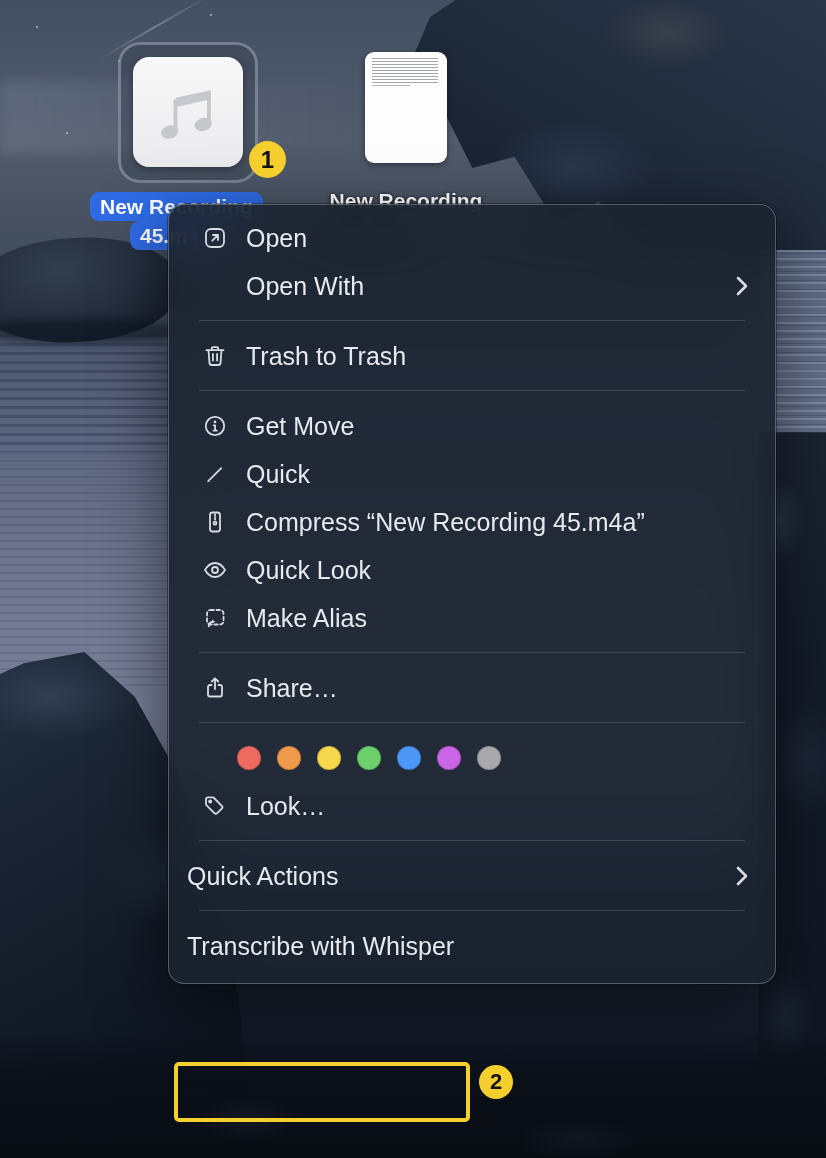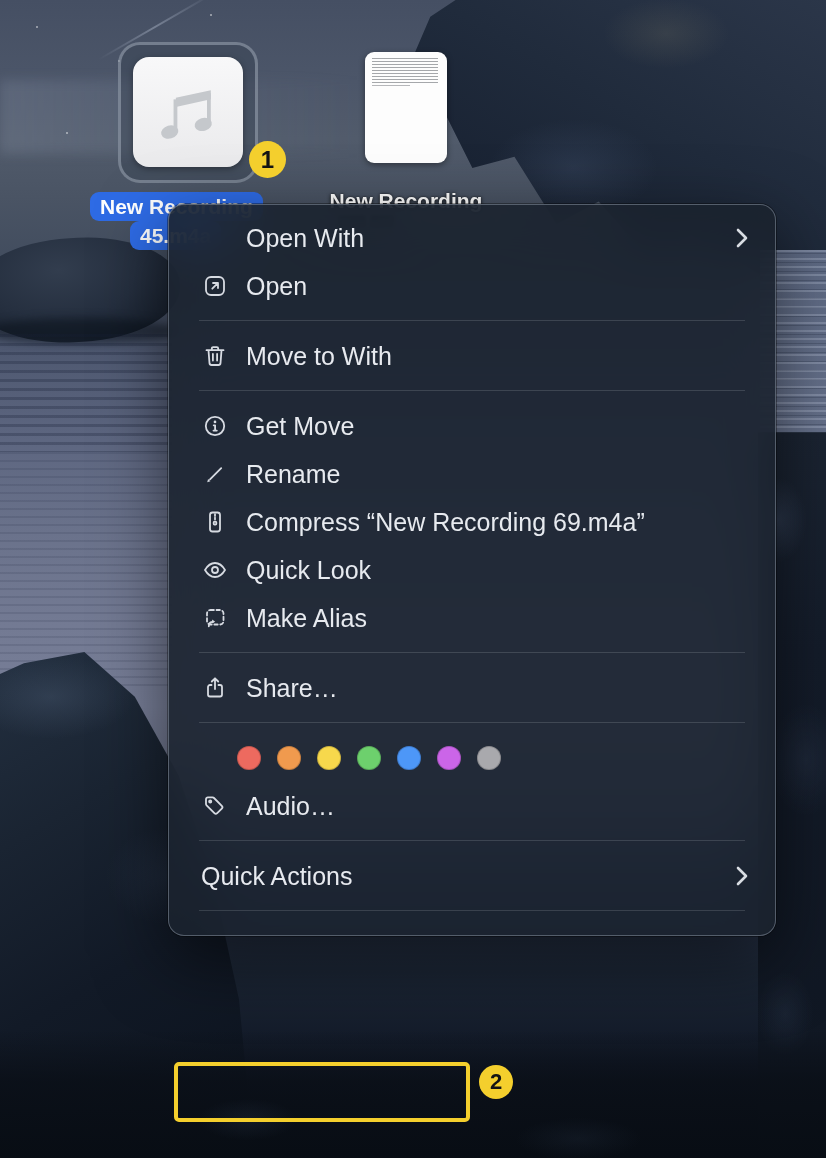--- a/index.html
+++ b/index.html
@@ -91,21 +91,21 @@
 
   
   .menu{left:168px;top:204px;width:608px;border-radius:16px;z-index:10;
      padding:9px 0 13px;box-sizing:border-box;
      background:rgba(27,34,46,.9);
      backdrop-filter:blur(24px) saturate(150%);-webkit-backdrop-filter:blur(24px) saturate(150%);
      border:1px solid rgba(148,158,173,.48);
      box-shadow:0 0 0 1px rgba(0,0,0,.35),0 24px 70px rgba(0,0,0,.55);}
   .mi{height:48px;display:flex;align-items:center;padding:0 26px 0 33px;
      color:#e7eaef;font-size:25px;cursor:default;}
-  .mi.flush{padding-left:32px;}
+  .mi.flush{padding-left:18px;}
   .ic{width:26px;height:26px;margin-right:18px;flex:0 0 26px;display:flex;
      align-items:center;justify-content:center;}
   .ic svg .st{stroke:#d7dbe2;stroke-width:1.8;fill:none;stroke-linecap:round;stroke-linejoin:round;}
   .ic svg .fl{fill:#d7dbe2;stroke:none;}
   .ic svg .occ{fill:#212836;stroke:#d7dbe2;stroke-width:1.8;stroke-linejoin:round;}
   .lbl{white-space:nowrap;overflow:hidden;}
   .chev{margin-left:auto;display:flex;align-items:center;}
   .chev svg{stroke:#d9dde3;stroke-width:2.6;fill:none;stroke-linecap:round;stroke-linejoin:round;}
   .sep{height:1px;margin:10px 30px 11px;background:rgba(226,232,244,.15);}
   .dots-row{height:48px;display:flex;align-items:center;padding-left:68px;gap:16px;}
@@ -166,50 +166,50 @@
     <div class="abs pill pill1" style="background: rgb(46, 107, 229);">New Recording</div>
     <div class="abs pill pill2" style="background: rgb(46, 107, 229);">45.m4a</div>
     <div class="abs doc-label">New Recording</div>
     <div class="abs smudge sm1"></div>
     <div class="abs smudge sm2"></div>
   </div>
 
   <div class="abs menu">
 
     <div class="mi">
+      <span class="ic">
+        <svg width="26" height="26" viewBox="0 0 26 26">
+          <rect class="st" x="4" y="4" width="18" height="18" rx="5"></rect>
+          <path class="st" d="M10.3 15.7 L15.8 10.2 M11 10 H16 V15"></path>
+        </svg>
+      </span>
+      <span class="lbl">Open</span>
+    </div>
+
+    <div class="mi">
       <span class="ic"></span>
       <span class="lbl">Open With</span>
       <span class="chev">
         <svg width="14" height="24" viewBox="0 0 14 24">
             <polyline points="3,4 11,12 3,20"></polyline>
           </svg>
       </span>
     </div>
 
-    <div class="mi">
-      <span class="ic">
-        <svg width="26" height="26" viewBox="0 0 26 26">
-          <rect class="st" x="4" y="4" width="18" height="18" rx="5"></rect>
-          <path class="st" d="M10.3 15.7 L15.8 10.2 M11 10 H16 V15"></path>
-        </svg>
-      </span>
-      <span class="lbl">Open</span>
-    </div>
-
     <div class="sep"></div>
 
     <div class="mi">
       <span class="ic">
         <svg width="26" height="26" viewBox="0 0 26 26">
           <path class="st" d="M4.5 7.2 H21.5 M9.8 7 V5.4 a1.3 1.3 0 0 1 1.3 -1.3 h3.8 a1.3 1.3 0 0 1 1.3 1.3 V7
                    M6.5 7.4 l1 12.8 a2 2 0 0 0 2 1.8 h7 a2 2 0 0 0 2 -1.8 l1 -12.8
                    M10.9 11 v6.5 M15.1 11 v6.5"></path>
         </svg>
       </span>
-      <span class="lbl">Move to With</span>
+      <span class="lbl">Trash to Trash</span>
     </div>
 
     <div class="sep"></div>
 
     <div class="mi">
       <span class="ic">
         <svg width="26" height="26" viewBox="0 0 26 26">
           <circle class="st" cx="13" cy="13" r="9.2"></circle>
           <circle class="fl" cx="13" cy="8.9" r="1.35"></circle>
           <path class="st" d="M11.7 12.3 H13.1 V17.6 M11.5 17.6 H14.8"></path>
@@ -218,32 +218,32 @@
       <span class="lbl">Get Move</span>
     </div>
 
     <div class="mi">
       <span class="ic">
         <svg width="26" height="26" viewBox="0 0 26 26">
           <path class="st" d="M8 18.3 L19.2 7.1"></path>
           <path class="fl" d="M5.2 21.2 l3.2 -0.9 -2.3 -2.3 Z"></path>
         </svg>
       </span>
-      <span class="lbl">Rename</span>
+      <span class="lbl">Quick</span>
     </div>
 
     <div class="mi">
       <span class="ic">
         <svg width="26" height="26" viewBox="0 0 26 26">
           <rect class="st" x="8" y="3.5" width="10" height="19" rx="2.5"></rect>
           <path class="st" d="M13 5.2 V11.4" stroke-dasharray="1.7,1.8"></path>
           <rect class="st" x="11.7" y="12.6" width="2.6" height="3" rx="0.8"></rect>
         </svg>
       </span>
-      <span class="lbl">Compress “New Recording 69.m4a”</span>
+      <span class="lbl">Compress “New Recording 45.m4a”</span>
     </div>
 
 
     <div class="mi">
       <span class="ic">
         <svg width="26" height="26" viewBox="0 0 26 26">
           <path class="st" d="M3 13 C5.8 8.2 9.2 6 13 6 s7.2 2.2 10 7 c-2.8 4.8 -6.2 7 -10 7 s-7.2 -2.2 -10 -7 Z"></path>
           <circle class="st" cx="13" cy="13" r="3"></circle>
         </svg>
       </span>
@@ -286,37 +286,40 @@
       <span class="dot" style="background: rgb(169, 169, 173);"></span>
     </div>
 
     <div class="mi">
       <span class="ic">
         <svg width="26" height="26" viewBox="0 0 26 26">
           <path class="st" d="M4 6.2 V11 a2 2 0 0 0 .6 1.4 l7.8 7.8 a2 2 0 0 0 2.8 0 l4.6 -4.6 a2 2 0 0 0 0 -2.8 L12 5 a2 2 0 0 0 -1.4 -.6 H6 A2 2 0 0 0 4 6.2 Z"></path>
           <circle class="st" cx="8.2" cy="8.4" r="1.1"></circle>
         </svg>
       </span>
-      <span class="lbl">Audio…</span>
+      <span class="lbl">Look…</span>
     </div>
 
     <div class="sep"></div>
 
     <div class="mi flush">
       <span class="lbl">Quick Actions</span>
       <span class="chev">
         <svg width="14" height="24" viewBox="0 0 14 24">
             <polyline points="3,4 11,12 3,20"></polyline>
           </svg>
       </span>
     </div>
 
     <div class="sep"></div>
 
 
+    <div class="mi flush">
+      <span class="lbl">Transcribe with Whisper</span>
+    </div>
 
   </div>
 
   <div class="abs anno">
     <div class="abs hl-box ylw-border" style="border-color: rgb(244, 207, 45);"></div>
     <div class="abs badge badge1 ylw-bg" style="background: rgb(244, 207, 45);">1</div>
     <div class="abs badge badge2 ylw-bg" style="background: rgb(244, 207, 45);">2</div>
   </div>
 
 </div>

